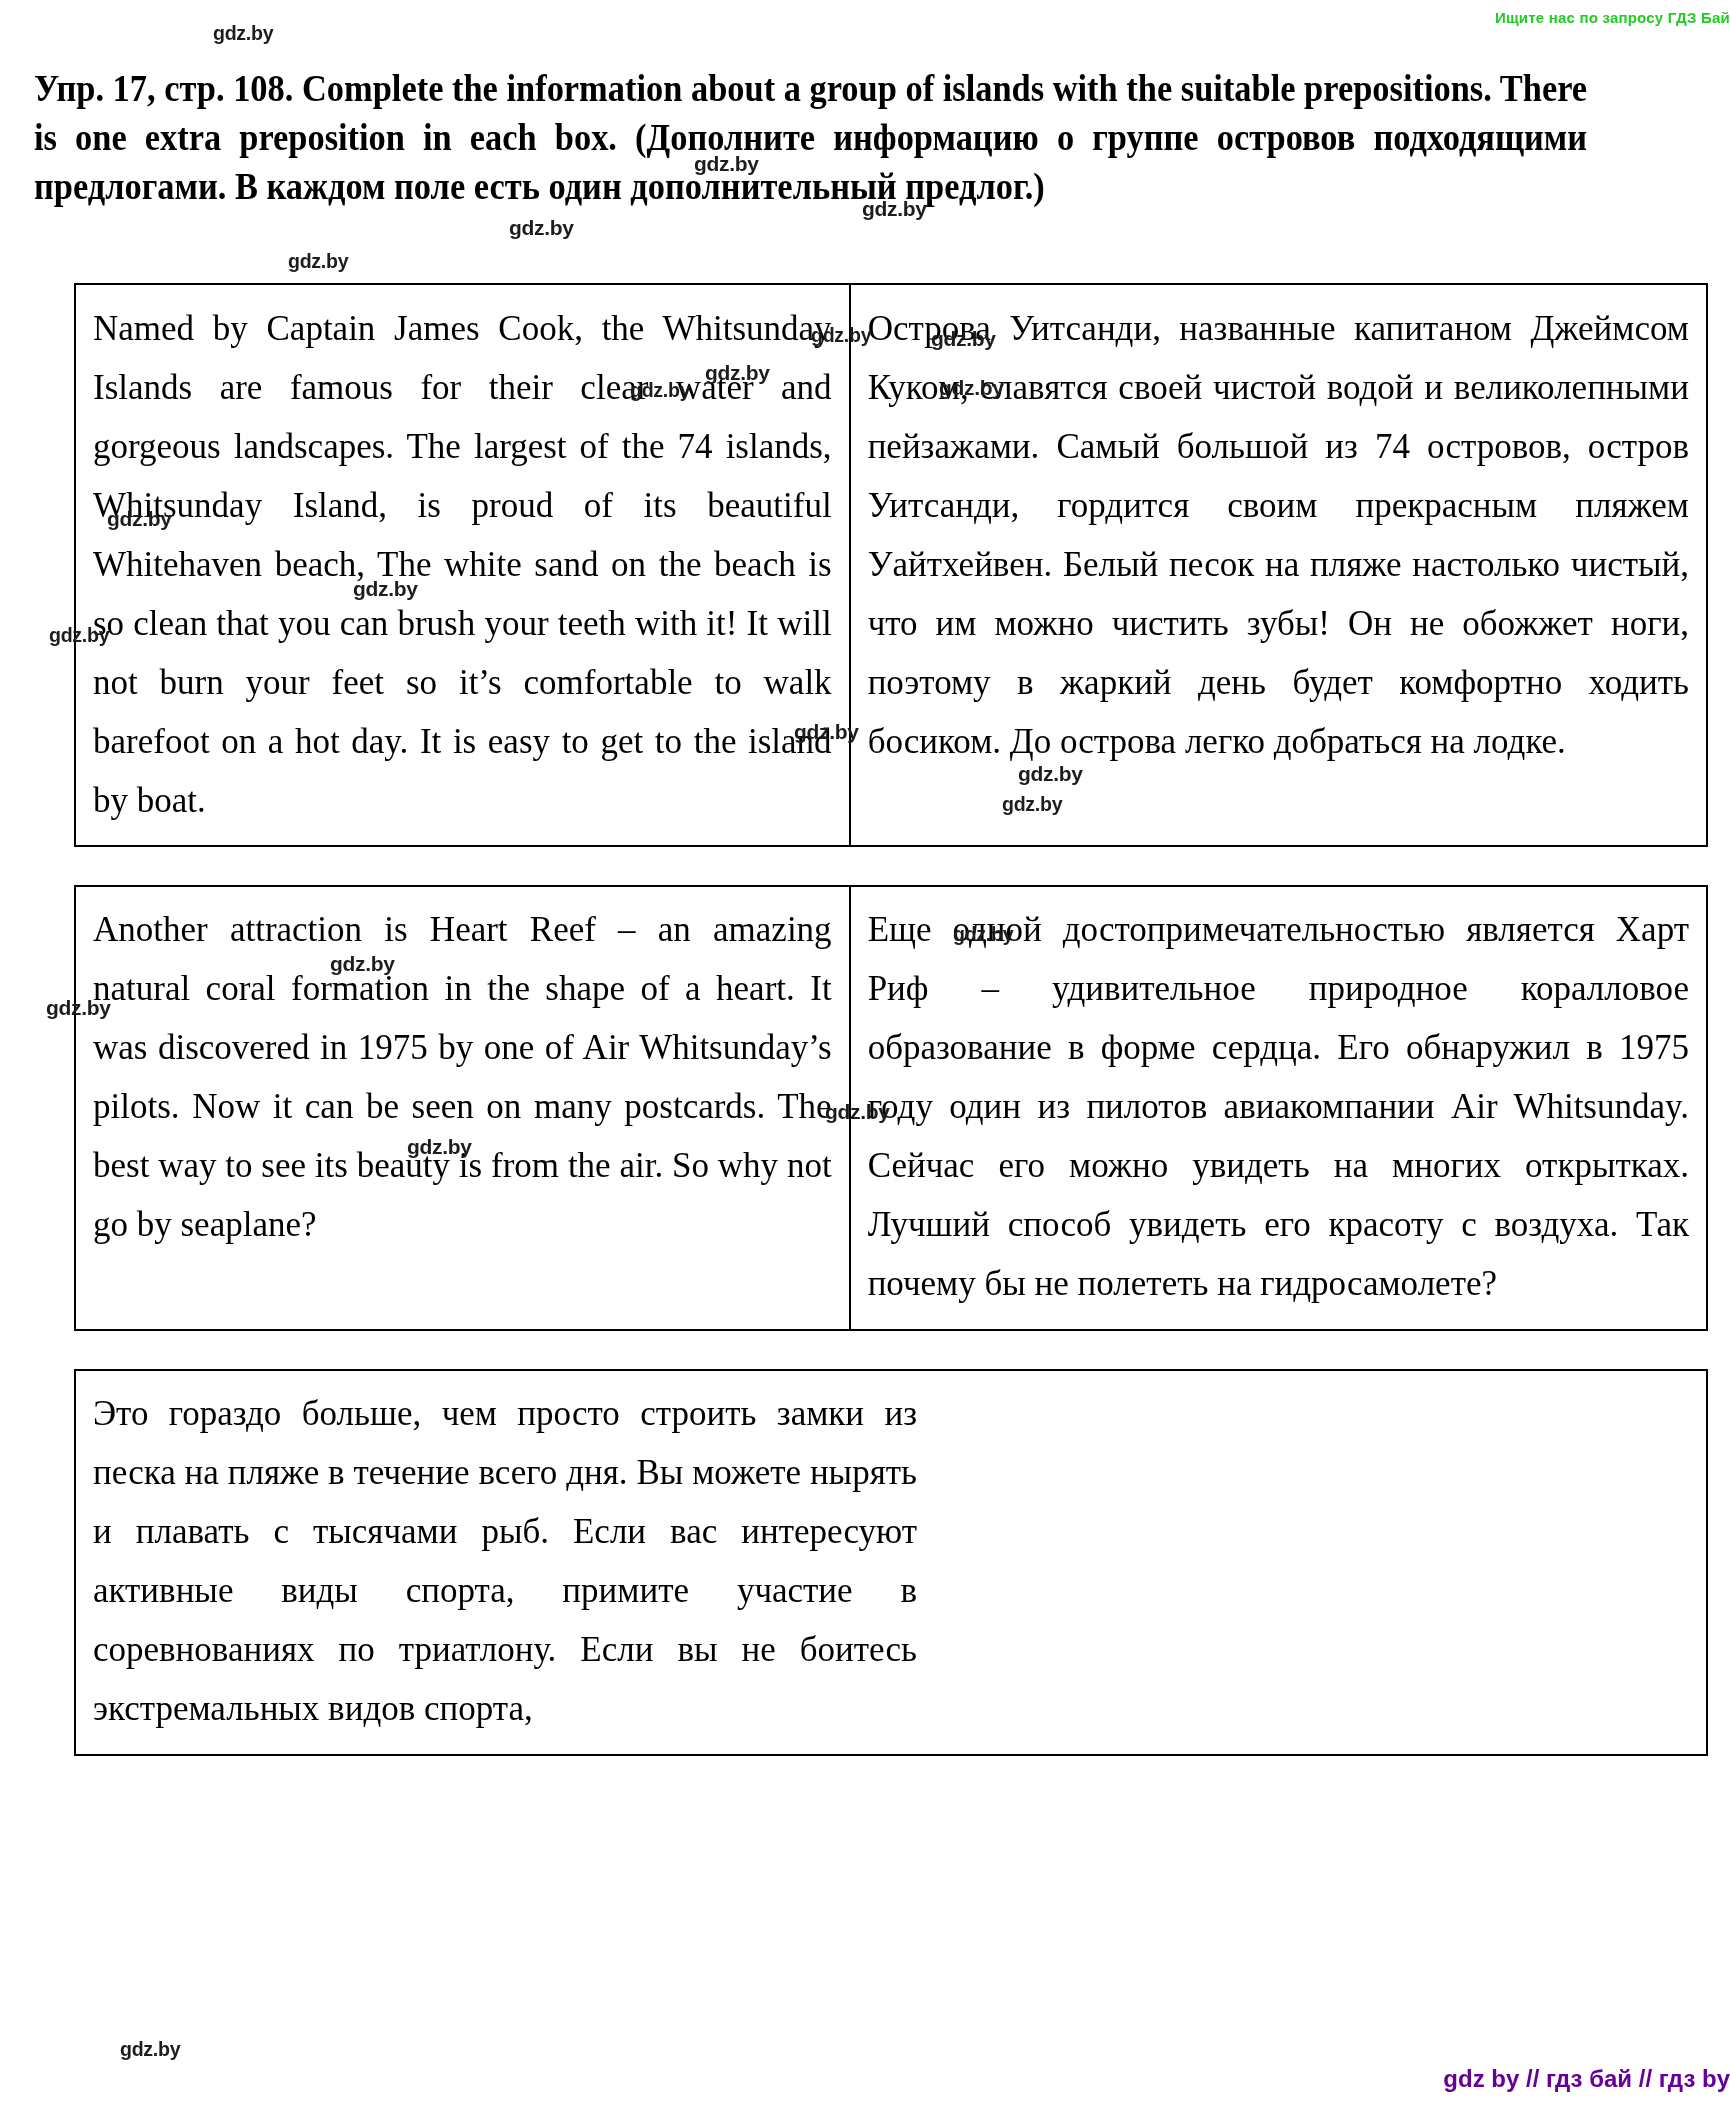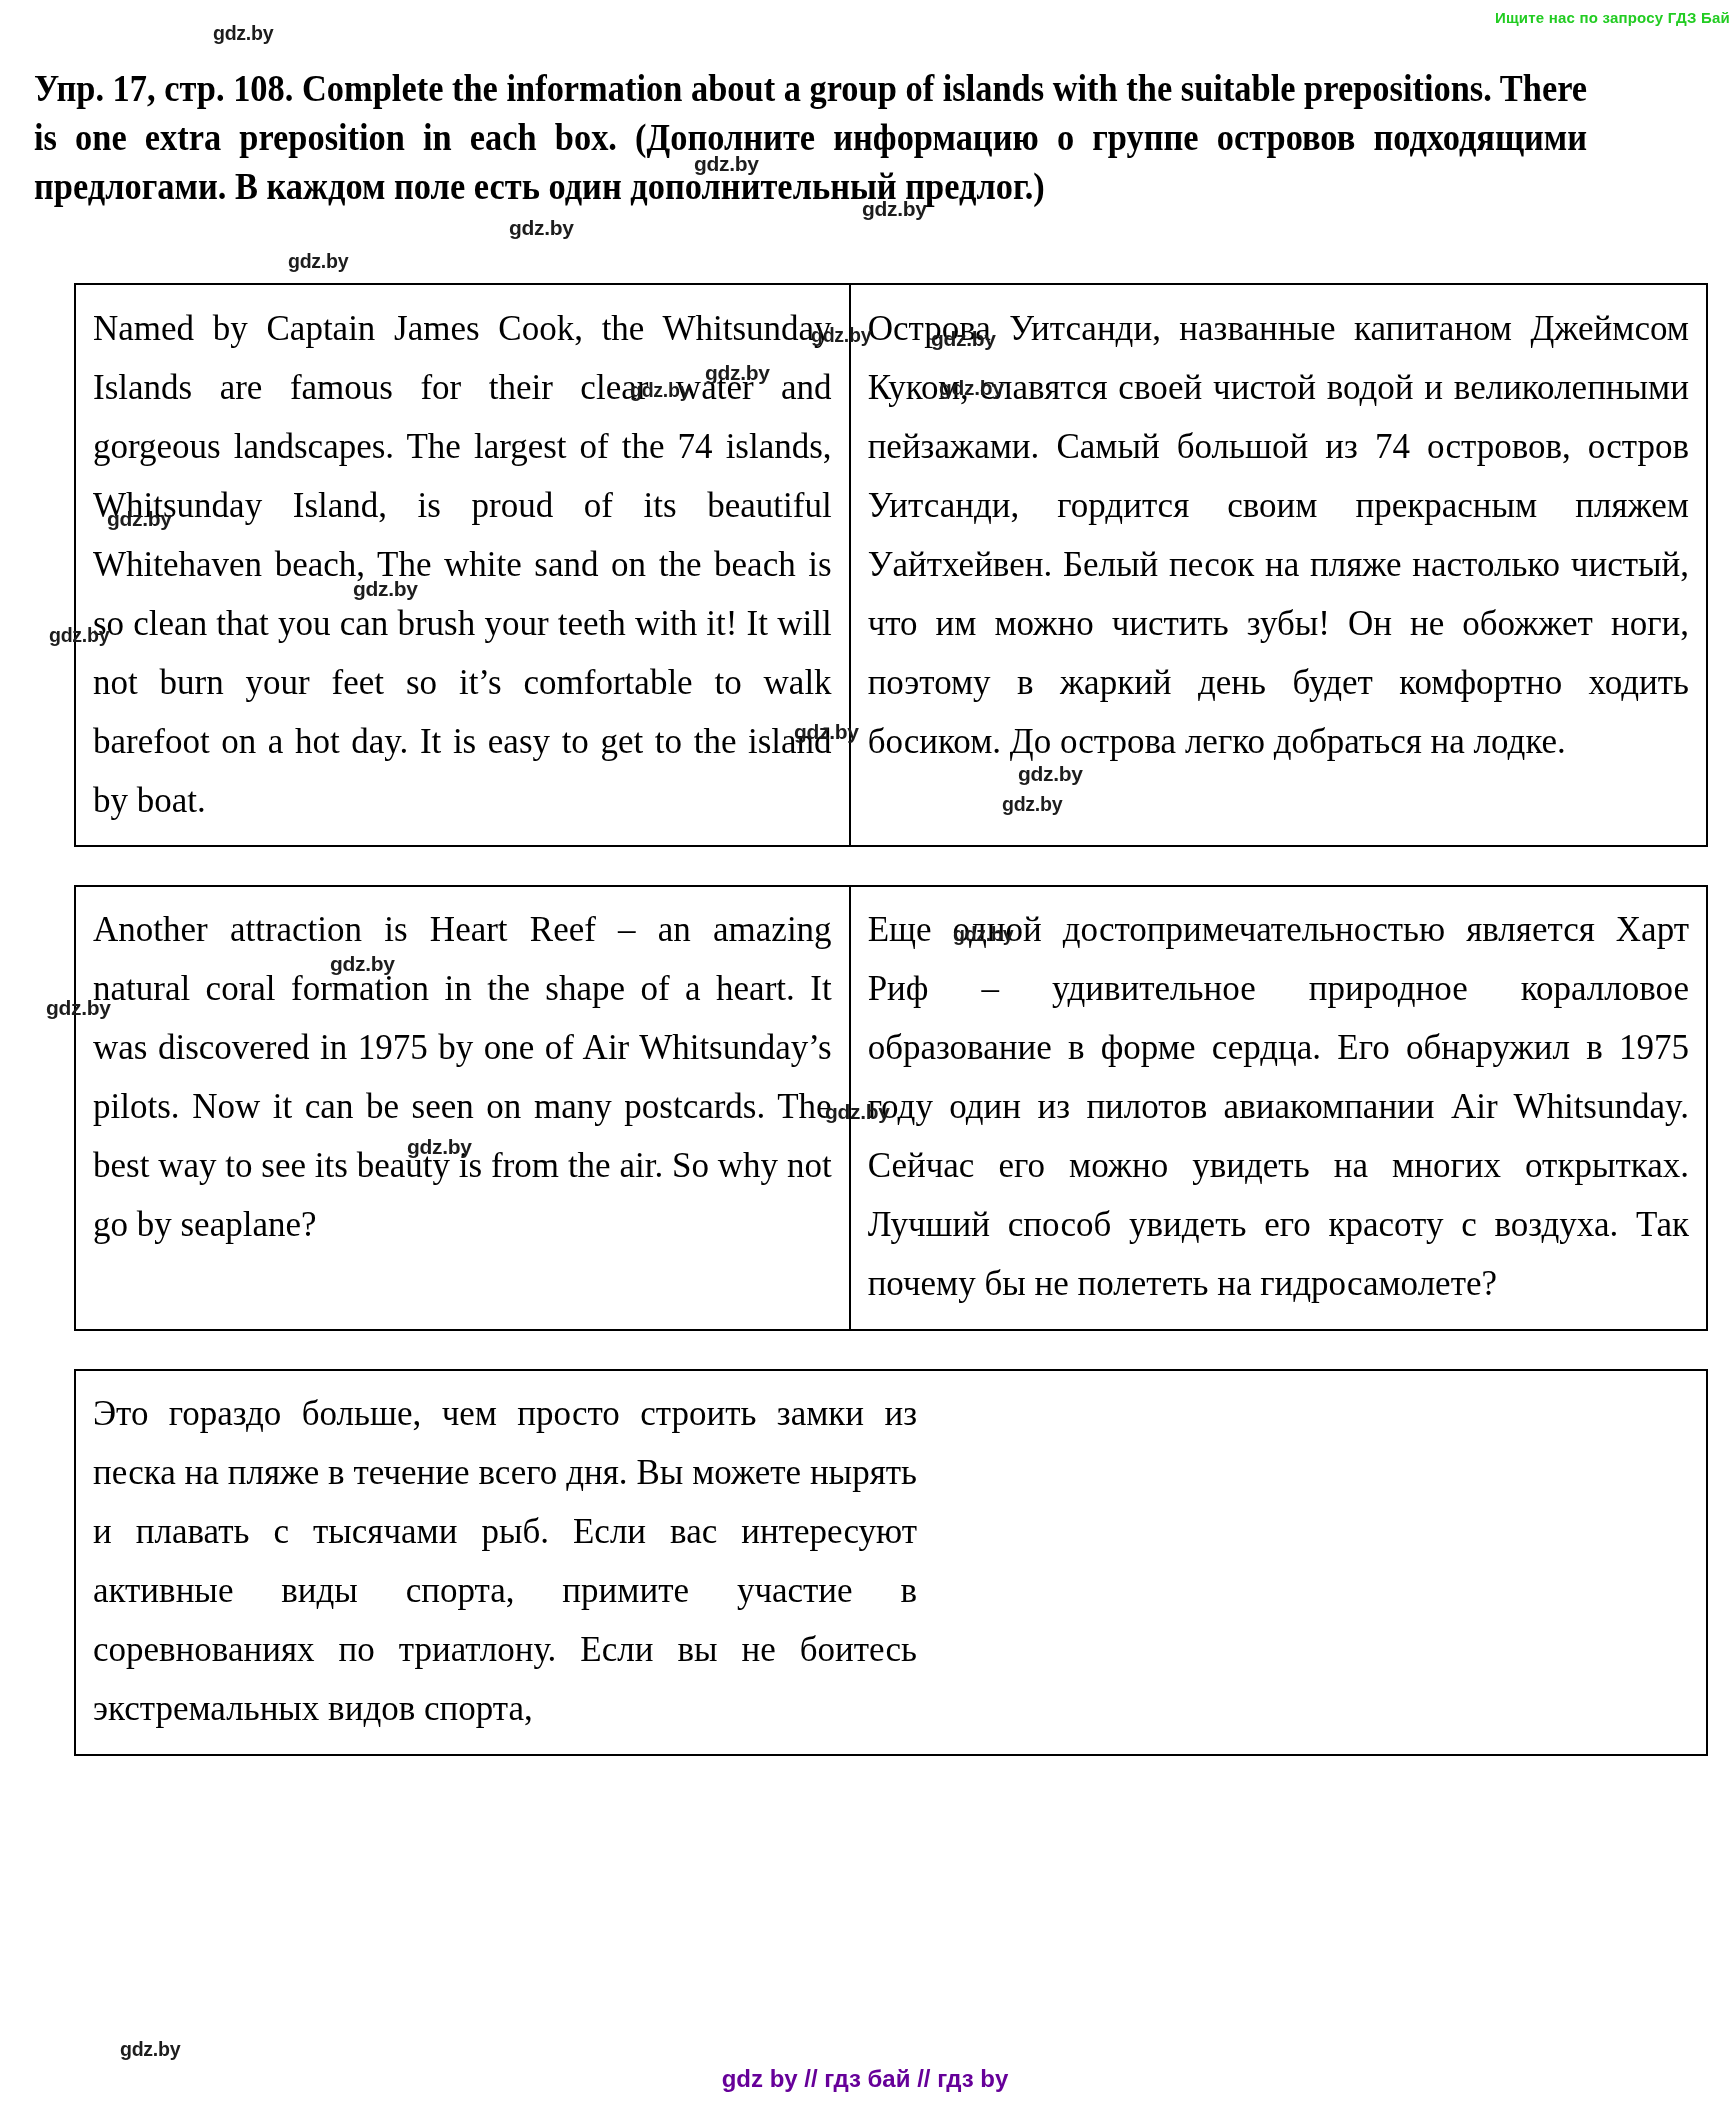--- a/index.html
+++ b/index.html
@@ -104,21 +104,21 @@
     pointer-events: none;
   }
   .wm-sm { font-size: 19.6px; }
 
   
   .footer-links {
     position: absolute;
     left: 0;
     top: 2065px;
     width: 1730px;
-    text-align: center;
+    text-align: right;
     font-family: "Liberation Sans", "DejaVu Sans", sans-serif;
     font-size: 24px;
     font-weight: 700;
     color: #660099;
     white-space: nowrap;
   }
 </style>
 </head>
 <body>
 

